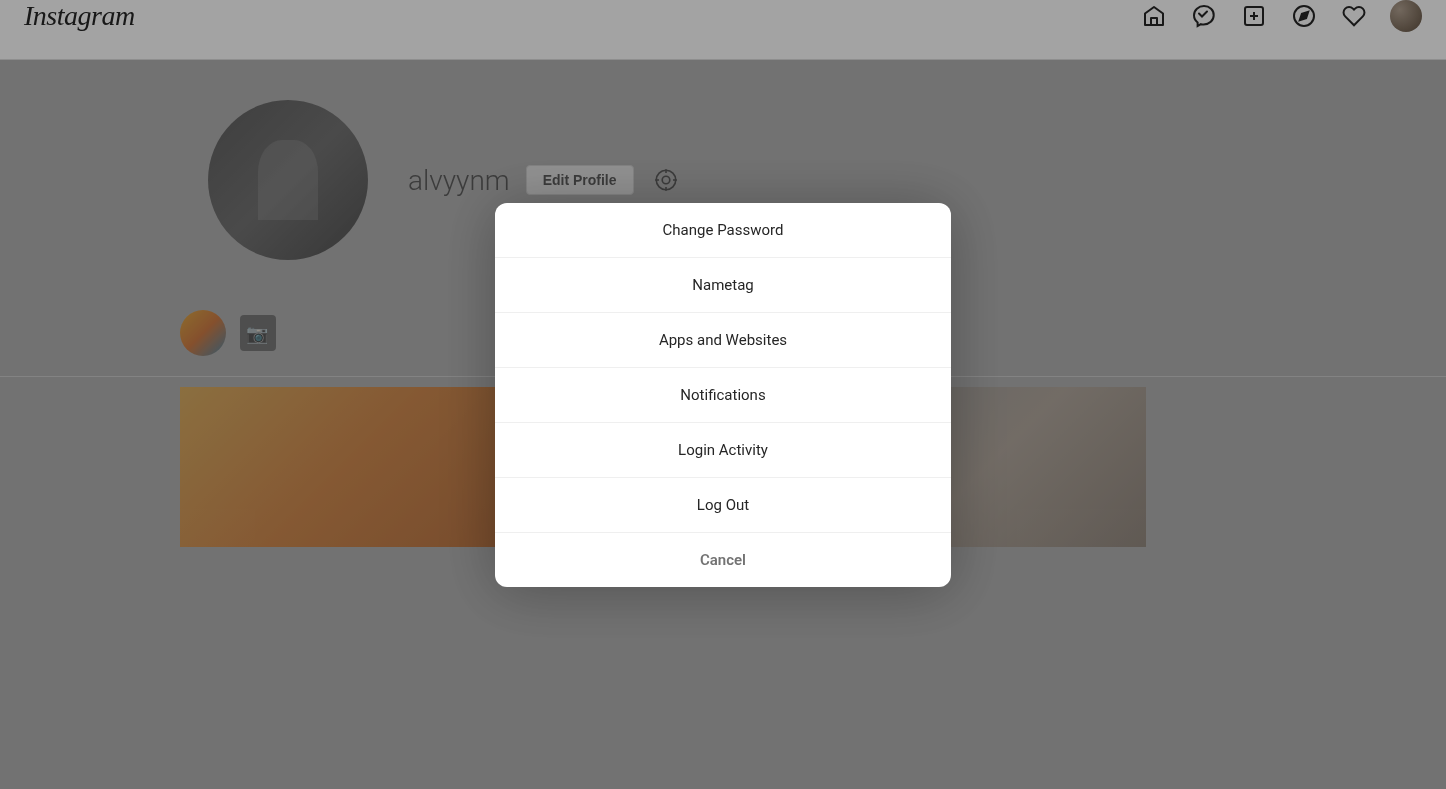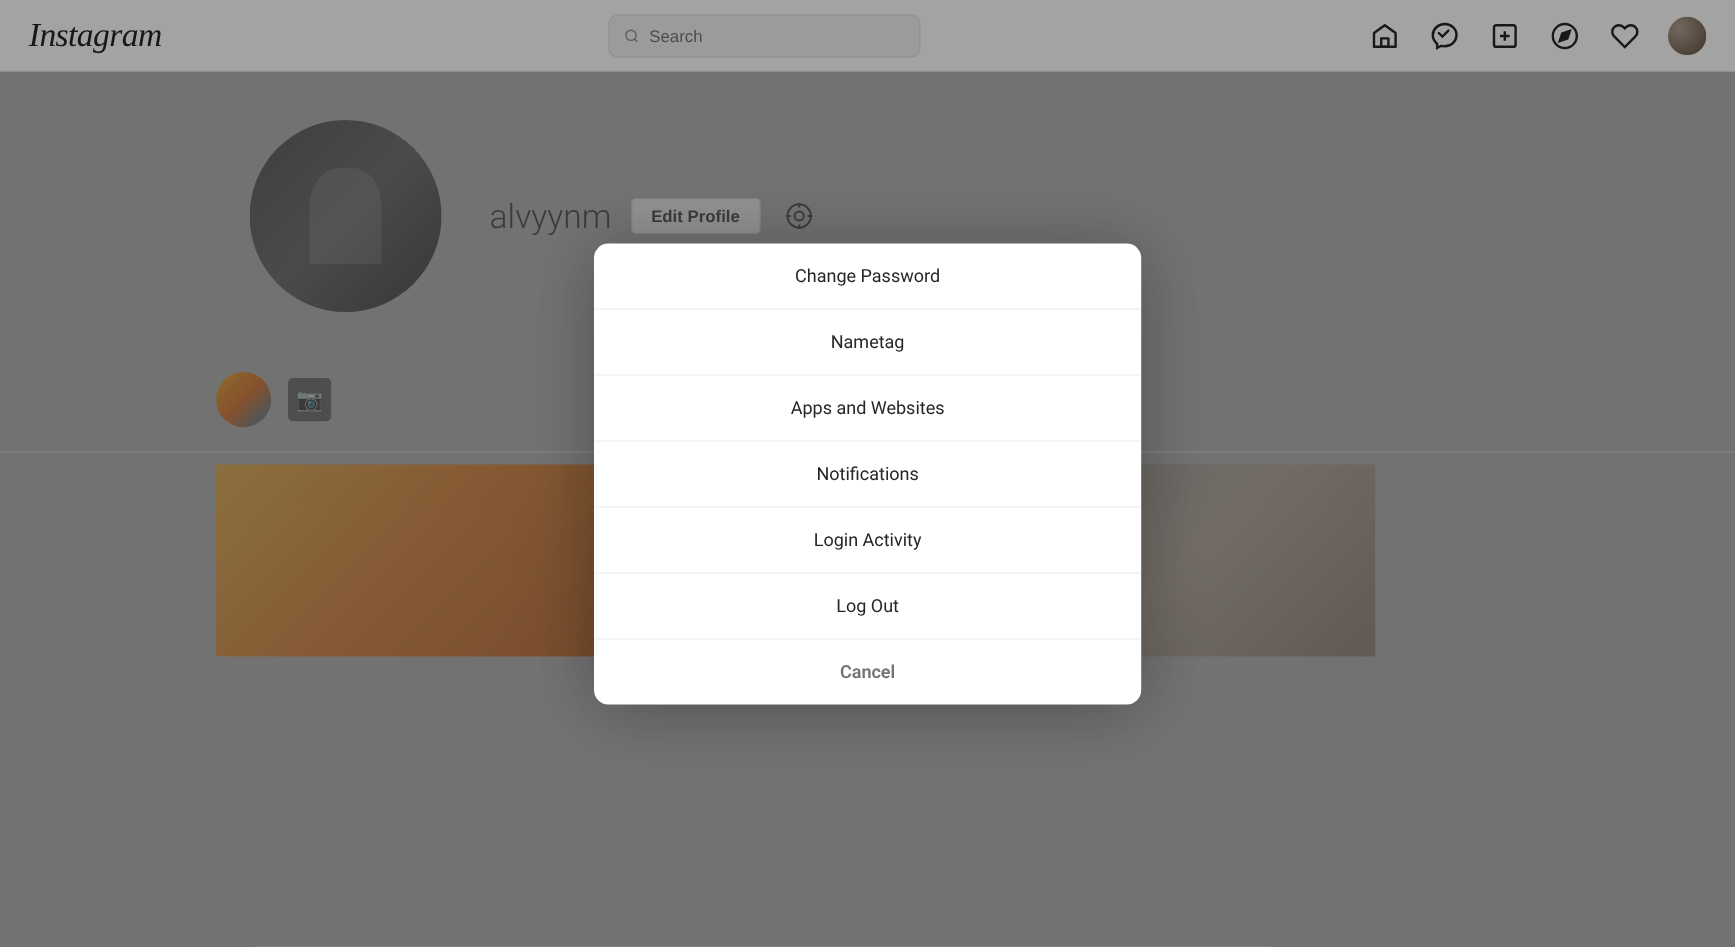--- a/index.html
+++ b/index.html
@@ -14,21 +14,21 @@
     }
 
     
     .top-nav {
       position: fixed;
       top: 0; left: 0; right: 0;
       height: 60px;
       background: #fafafa;
       border-bottom: 1px solid #dbdbdb;
       display: flex;
-      align-items: center;
+      align-items: flex-start;
       justify-content: space-between;
       padding: 0 24px;
       z-index: 10;
     }
     .nav-logo {
       font-family: 'Billabong', cursive;
       font-size: 28px;
       color: #262626;
       font-weight: 400;
       font-style: italic;
@@ -267,27 +267,20 @@
       height: 14px;
       color: #8e8e8e;
     }
   </style>
 </head>
 <body>
 
 <div class="top-nav">
   <div class="nav-logo">Instagram</div>
 
-  <div class="nav-search">
-    <svg class="search-icon-svg" viewBox="0 0 24 24" fill="none" stroke="#8e8e8e" stroke-width="2">
-      <circle cx="11" cy="11" r="8"></circle>
-      <line x1="21" y1="21" x2="16.65" y2="16.65"></line>
-    </svg>
-    <input type="text" placeholder="Search" style="">
-  </div>
 
   <div class="nav-icons">
     <div class="nav-icon">
       <svg width="24" height="24" viewBox="0 0 24 24" fill="none" stroke="#262626" stroke-width="2" stroke-linejoin="round">
         <path d="M3 9.5L12 3l9 6.5V21H3V9.5z"></path>
         <rect x="9" y="14" width="6" height="7"></rect>
       </svg>
     </div>
     <div class="nav-icon">
       <svg width="24" height="24" viewBox="0 0 24 24" fill="none" stroke="#262626" stroke-width="2">

